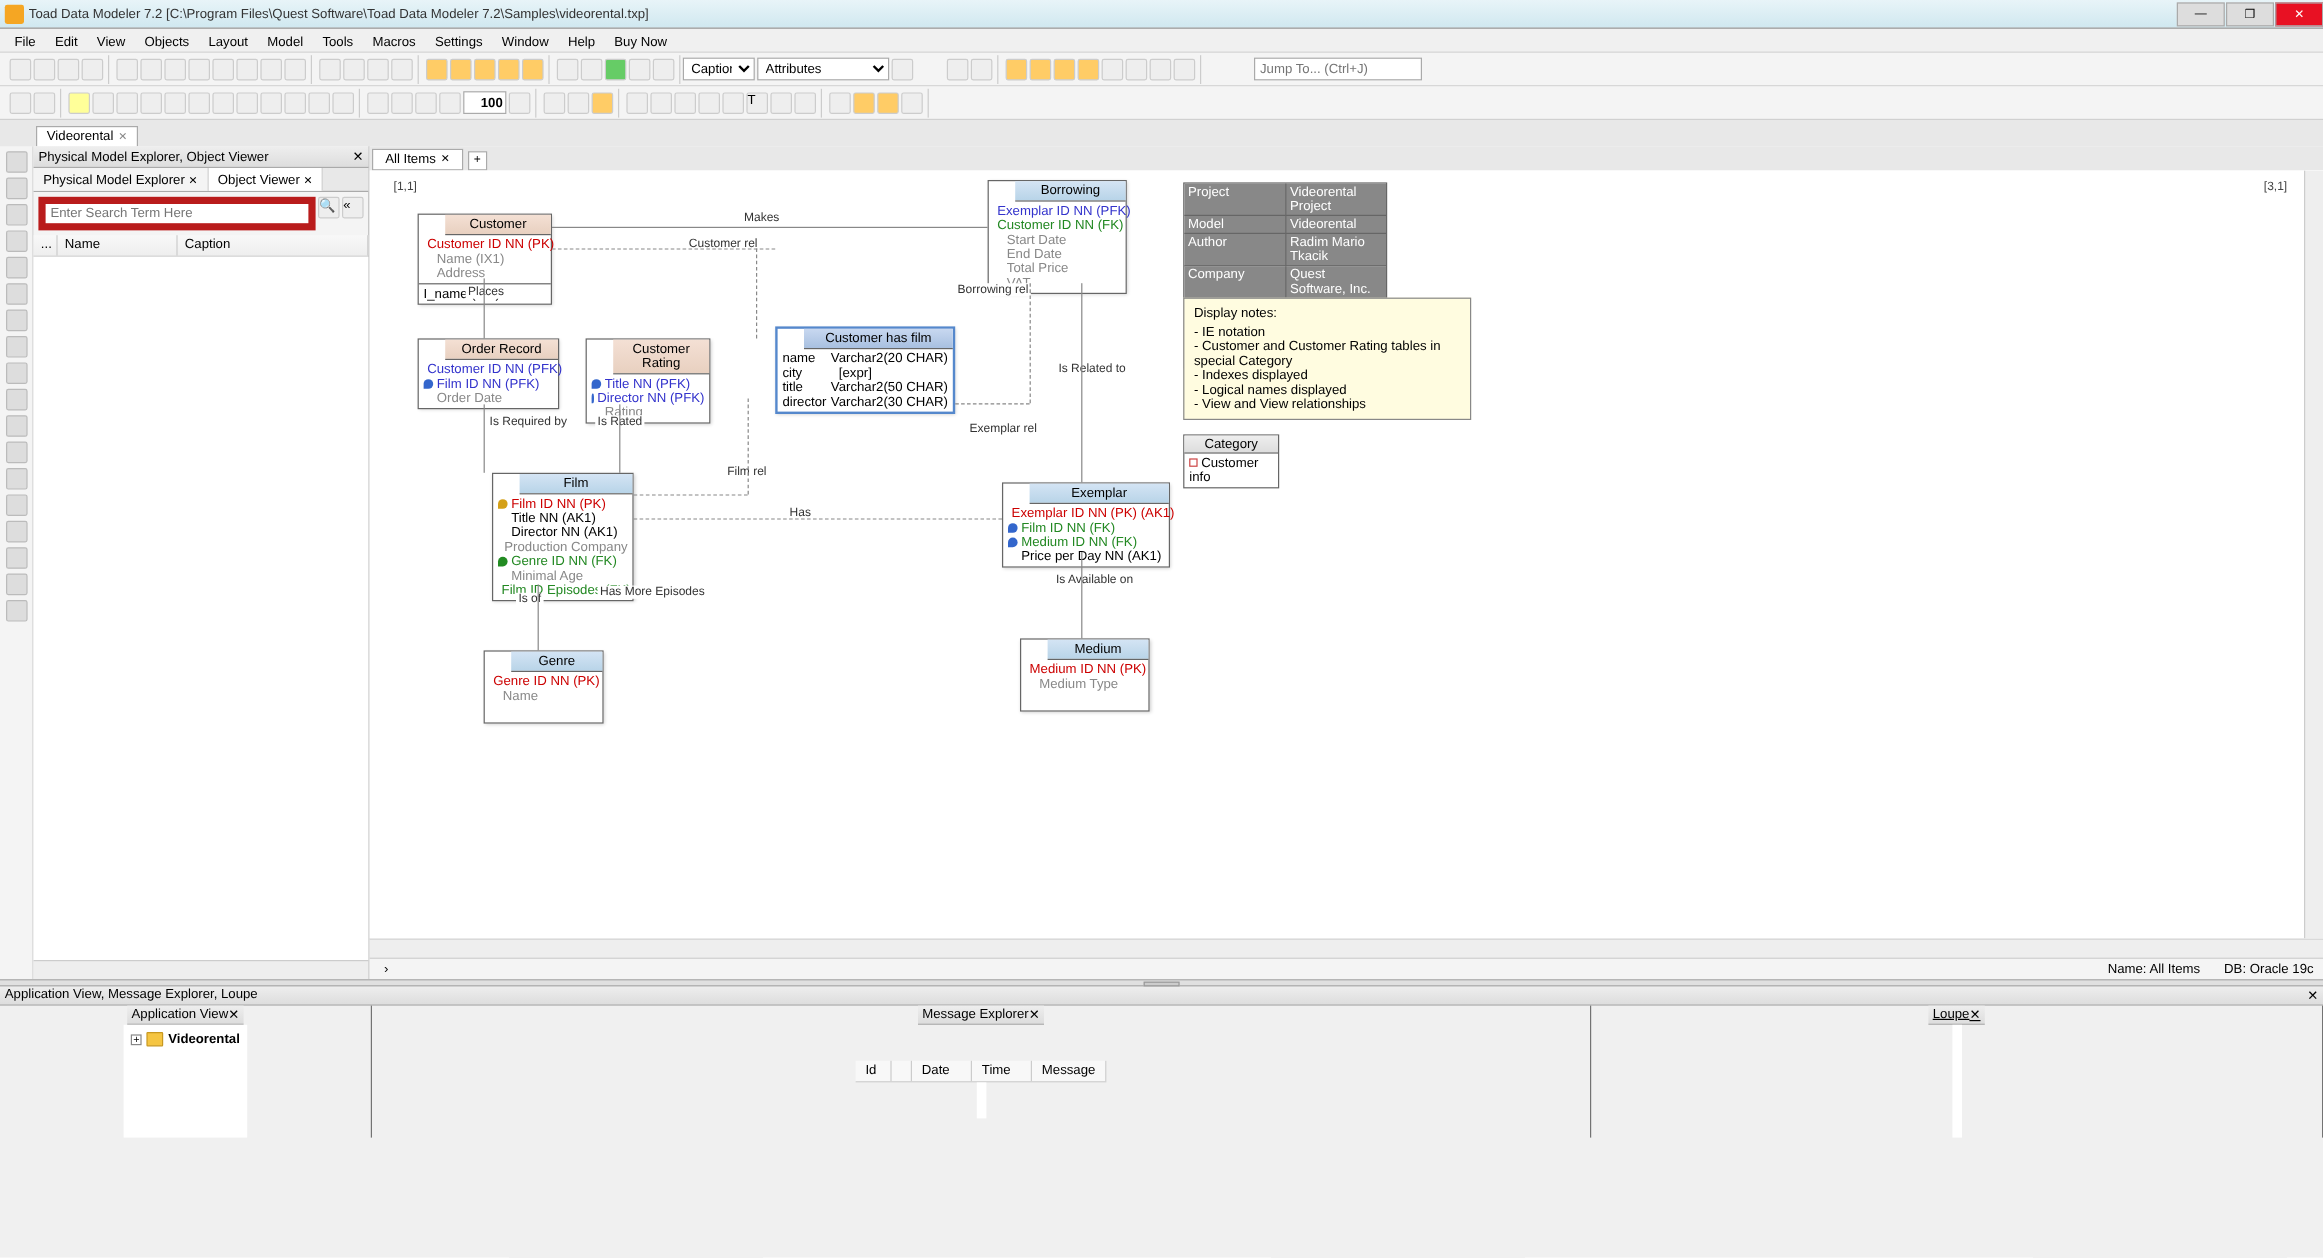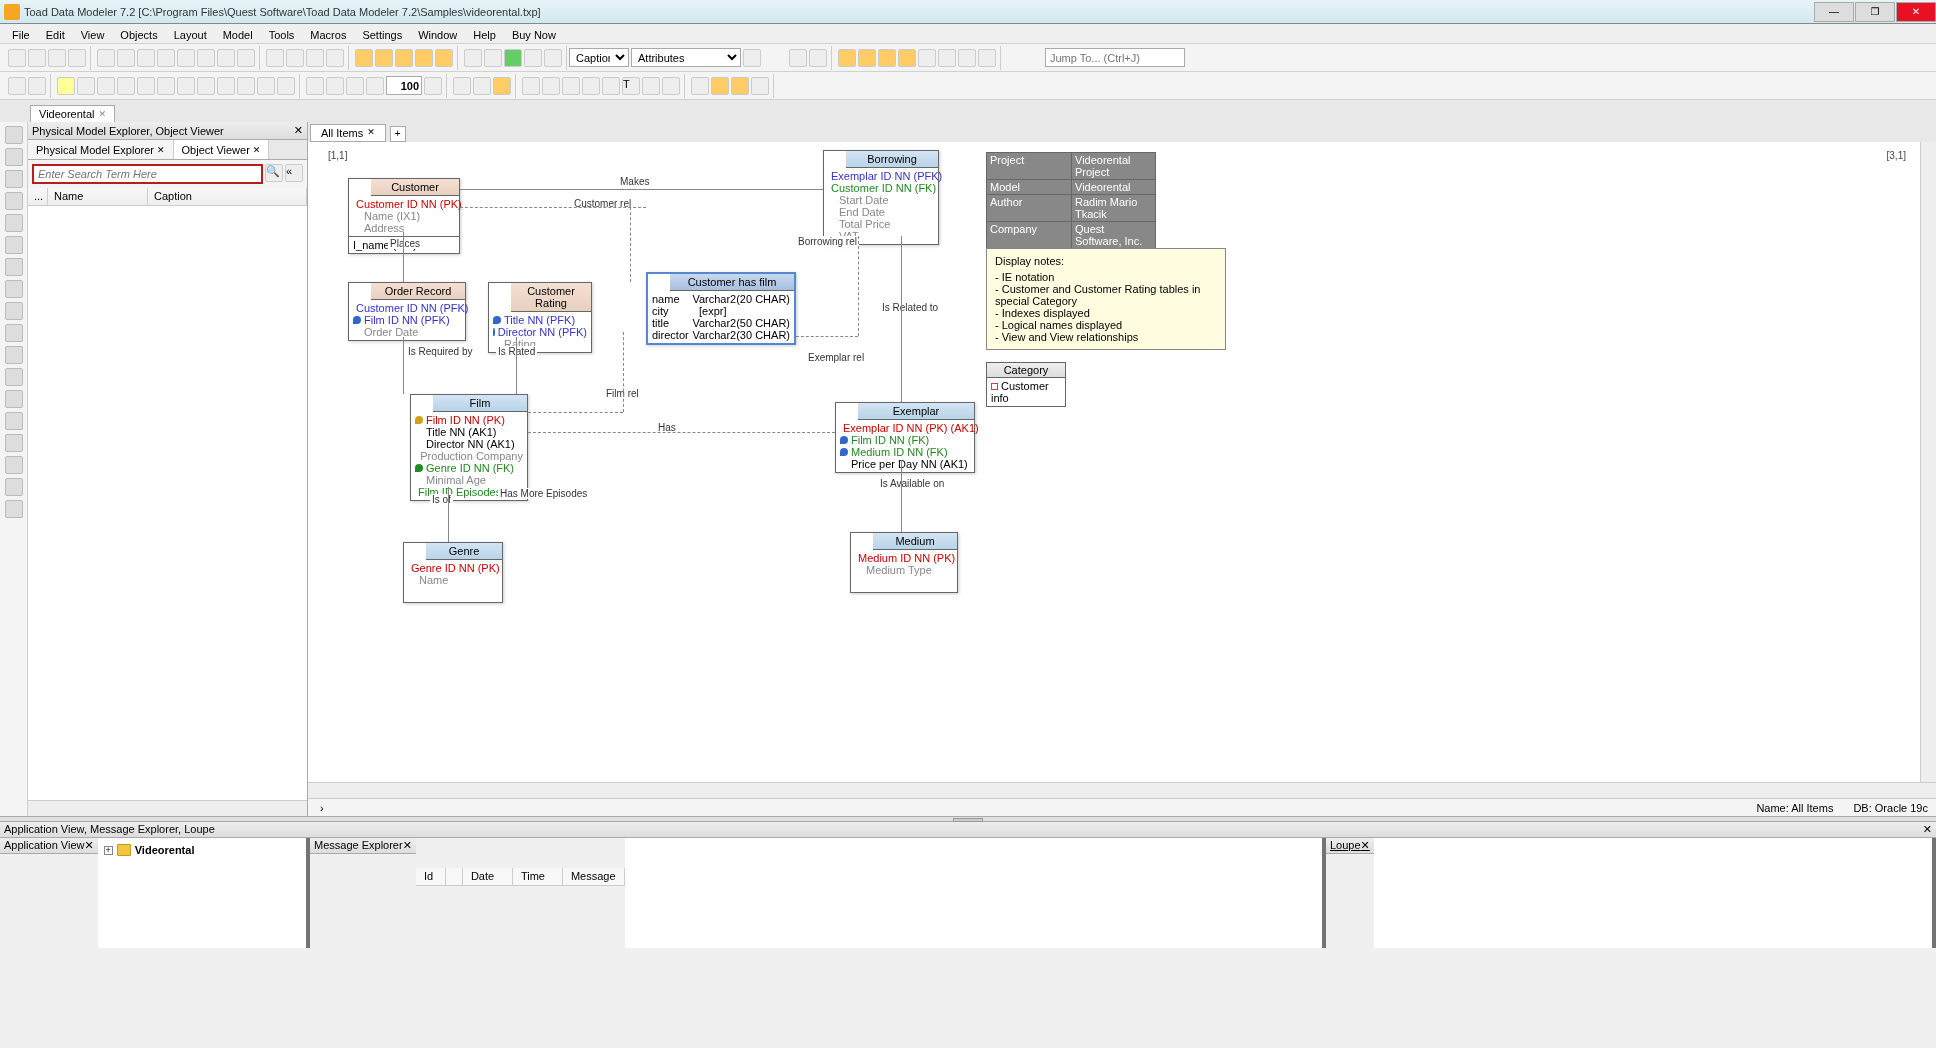--- a/index.html
+++ b/index.html
@@ -41,21 +41,21 @@
 
 
 .left-panel { width: 280px; background: #f4f4f4; border-right: 1px solid #aaa; display: flex; flex-direction: column; }
 .panel-header { height: 18px; background: linear-gradient(#eee, #ddd); border-bottom: 1px solid #aaa; padding: 2px 4px; display: flex; align-items: center; justify-content: space-between; }
 .panel-header .x { cursor: pointer; }
 .panel-tabs { height: 20px; display: flex; border-bottom: 1px solid #aaa; background: #e8e8e8; }
 .panel-tab { padding: 2px 8px; border-right: 1px solid #ccc; background: #f4f4f4; display: flex; align-items: center; gap: 3px; }
 .panel-tab.active { background: #fff; }
 .panel-tab .x { font-size: 9px; }
 .search-row { padding: 4px; display: flex; gap: 2px; }
-.search-input { flex: 1; border: 2px solid #b91c1c; padding: 2px 4px; color: #888; font-style: italic; }
+.search-input { flex: 1; border: 6px solid #b91c1c; padding: 2px 4px; color: #888; }
 .tree-header { height: 18px; background: linear-gradient(#f8f8f8, #eee); border-bottom: 1px solid #ccc; display: flex; }
 .tree-header span { padding: 2px 6px; border-right: 1px solid #ccc; }
 .tree-body { flex: 1; background: #fff; }
 .hscroll { height: 16px; background: #eee; border-top: 1px solid #ccc; }
 
 
 .canvas-wrap { flex: 1; display: flex; flex-direction: column; background: #f4f4f4; }
 .canvas-tabs { height: 20px; display: flex; align-items: flex-end; background: #e8e8e8; padding-left: 2px; }
 .canvas-tab { background: #fff; border: 1px solid #aaa; padding: 2px 10px; display: flex; gap: 4px; }
 .canvas-tab .x { font-size: 9px; }
@@ -107,21 +107,21 @@
 
 
 .resize-bar { height: 6px; background: #e0e0e0; border-top: 1px solid #aaa; border-bottom: 1px solid #aaa; position: relative; }
 .resize-bar .handle { position: absolute; left: 50%; top: 1px; width: 30px; height: 4px; background: #ccc; border: 1px solid #999; transform: translateX(-50%); }
 
 
 .bottom-section-header { height: 16px; background: linear-gradient(#eee,#ddd); border-bottom: 1px solid #aaa; padding: 1px 4px; display: flex; justify-content: space-between; gap: 32px; }
 
 
 .bottom-panels { display: flex; height: 110px; }
-.bp { display: flex; flex-direction: row; border-right: 4px solid #737373; }
+.bp { display: flex; flex-direction: column; border-right: 1px solid #737373; align-items: center; }
 .bp.appview { width: 310px; }
 .bp.msgex { flex: 1; }
 .bp.loupe { width: 610px; text-decoration: underline; }
 .bp-header { height: 16px; background: linear-gradient(#eee,#ddd); padding: 1px 4px; display: flex; justify-content: space-between; border-bottom: 1px solid #aaa; }
 .bp-body { flex: 1; background: #fff; padding: 4px; position: relative; }
 .msg-header { height: 18px; display: flex; border-bottom: 1px solid #ccc; background: #f8f8f8; margin-top: 30px; }
 .msg-header span { padding: 2px 8px; border-right: 1px solid #ccc; }
 .tree-item { display: flex; align-items: center; gap: 4px; padding: 2px; }
 .tree-exp { width: 9px; height: 9px; border: 1px solid #888; text-align: center; line-height: 7px; font-size: 9px; }
 .folder-icon { width: 14px; height: 12px; background: #f5c542; border: 1px solid #c89820; border-radius: 1px; }

